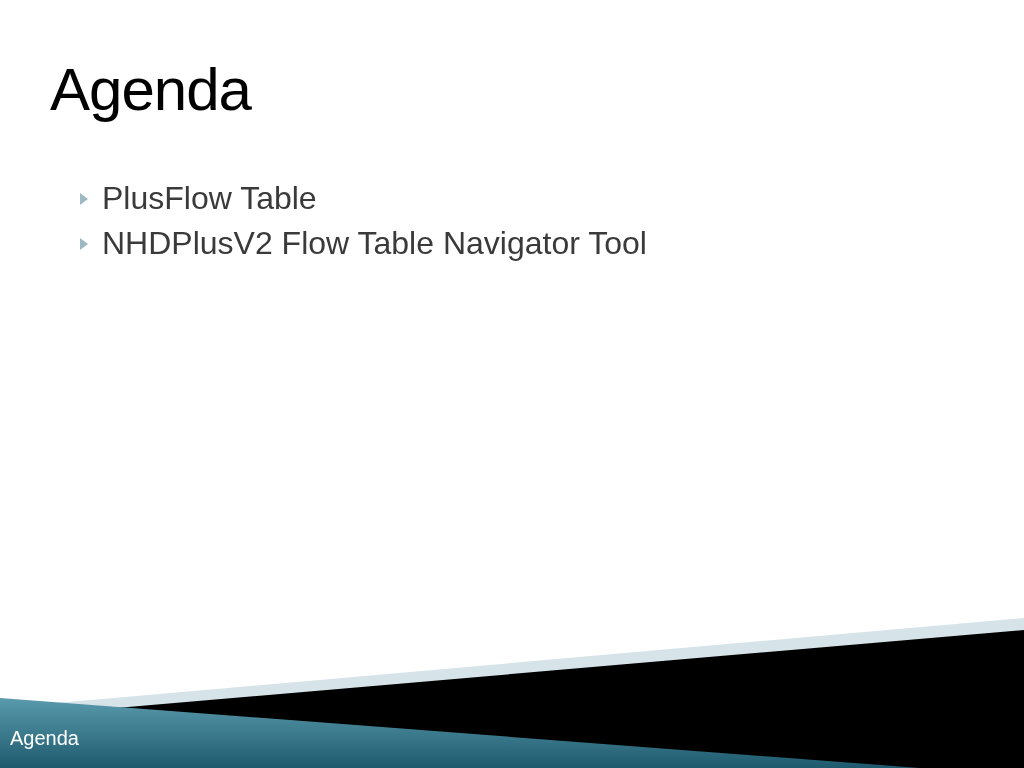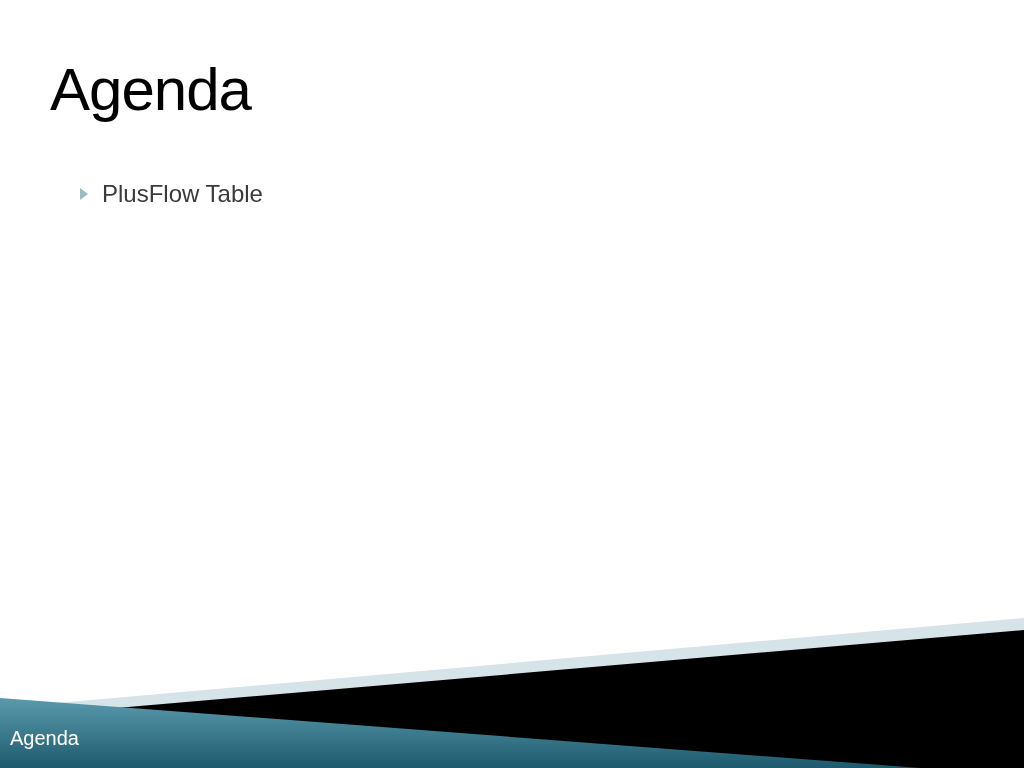--- a/index.html
+++ b/index.html
@@ -38,21 +38,21 @@
     .bullet-marker {
       width: 0;
       height: 0;
       border-top: 6px solid transparent;
       border-bottom: 6px solid transparent;
       border-left: 8px solid #9db9c4;
       margin-right: 14px;
       flex-shrink: 0;
     }
     .bullet-text {
-      font-size: 24px;
+      font-size: 32px;
       color: #3a3a3a;
       font-weight: 400;
     }
     .footer-shapes {
       position: absolute;
       bottom: 0;
       left: 0;
       width: 1024px;
       height: 160px;
       pointer-events: none;
@@ -78,20 +78,24 @@
 </head>
 <body>
 
 <h1 class="slide-title">Agenda</h1>
 
 <ul class="bullet-list">
   <li class="bullet-item">
     <span class="bullet-marker"></span>
     <span class="bullet-text">PlusFlow Table</span>
   </li>
+  <li class="bullet-item">
+    <span class="bullet-marker"></span>
+    <span class="bullet-text">NHDPlusV2 Flow Table Navigator Tool</span>
+  </li>
 </ul>
 
 <svg class="footer-shapes" viewBox="0 0 1024 160" preserveAspectRatio="none">
   <polygon points="0,100 1024,10 1024,160 0,160" fill="#d6e3e8"></polygon>
   <polygon points="0,110 1024,22 1024,160 0,160" fill="#000000"></polygon>
   <defs>
     <linearGradient id="tealGrad" x1="0%" y1="0%" x2="0%" y2="100%">
       <stop offset="0%" stop-color="#5a9aad"></stop>
       <stop offset="100%" stop-color="#1e5a6e"></stop>
     </linearGradient>

